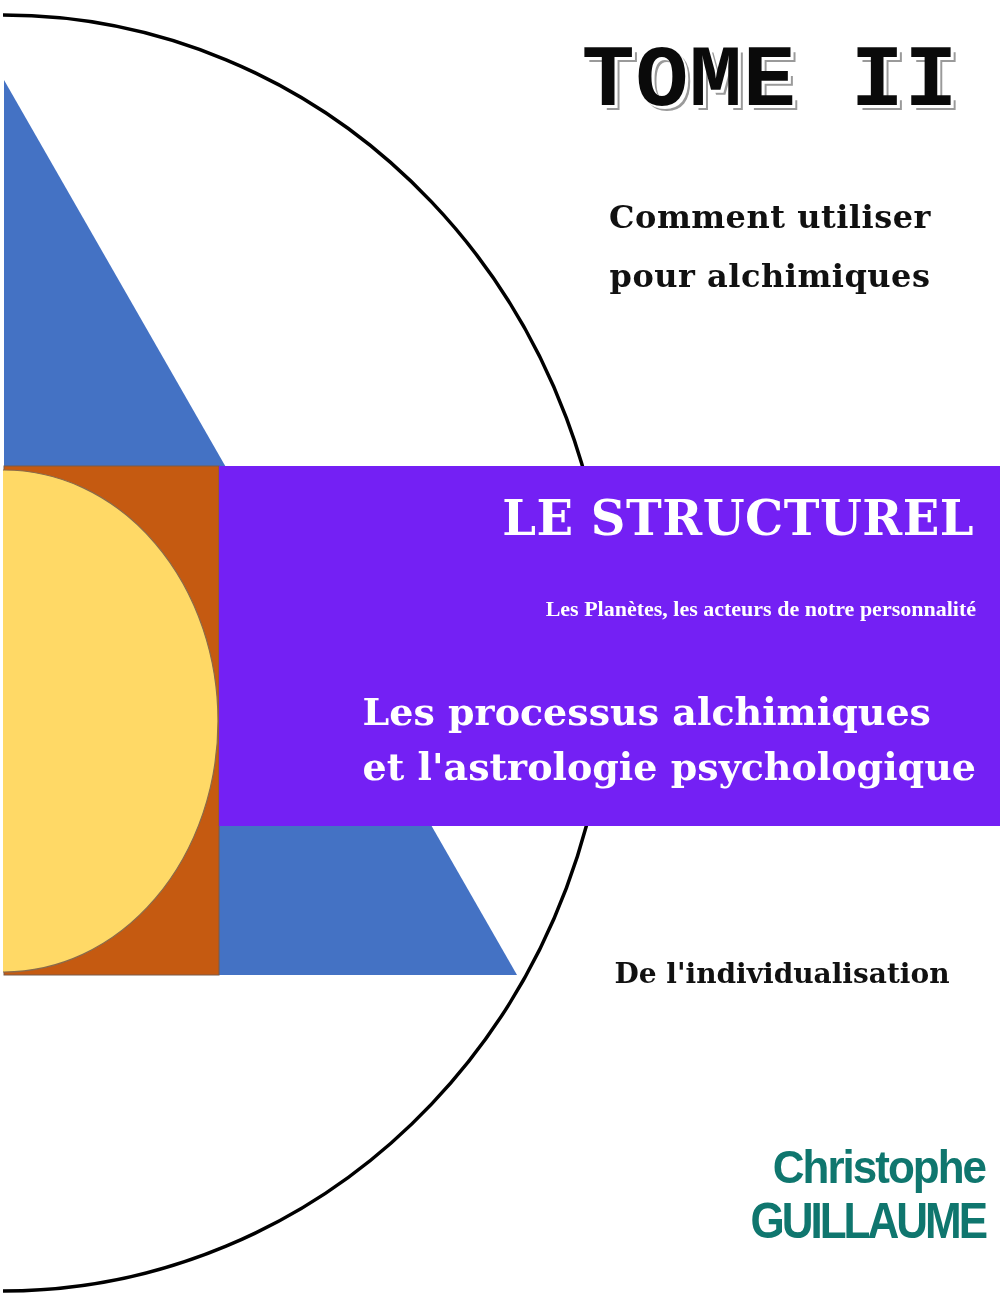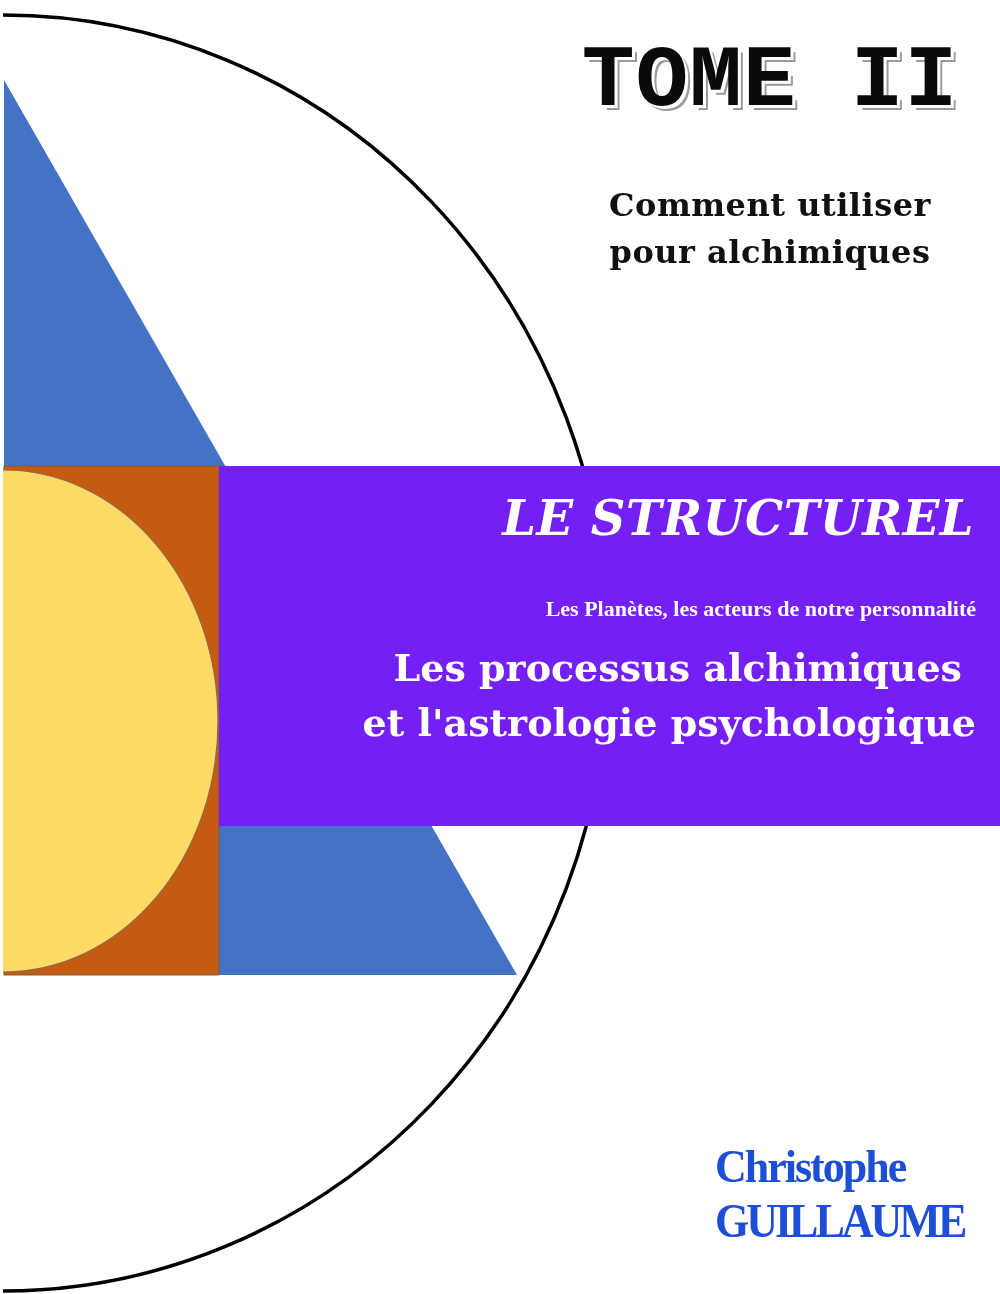--- a/index.html
+++ b/index.html
@@ -9,46 +9,46 @@
     .tome {
       left: 560px; top: 38px; width: 420px; text-align: center;
       font-family: Liberation Mono, monospace; font-size: 88px; letter-spacing: 1px; line-height: 1;
       color: #0a0a0a;
       text-shadow: 3px 3px 0 #ffffff, 5px 5px 0 #9a9a9a;
     }
     .question {
       left: 560px; top: 182px; width: 420px; text-align: center;
       font-size: 32px; line-height: 47px; letter-spacing: 0.5px;
     }
-    .question span { display: block; }
+    .question span { display: block; margin-top: 12px; }
     .band-text { color: #ffffff; }
     .series {
       right: 26px; top: 494px; text-align: right;
-      font-size: 48px; line-height: 1; letter-spacing: 0.5px; font-style: italic;
+      font-size: 48px; line-height: 1; letter-spacing: 0.5px;
     }
     .subtitle {
       right: 24px; top: 598px; text-align: center;
       font-size: 22px; line-height: 1; white-space: nowrap;
       font-family: Liberation Serif, serif; font-weight: bold;
     }
     .main-title {
-      right: 24px; top: 640px; text-align: right;
+      right: 24px; top: 684px; 
       font-size: 38px; line-height: 55px; white-space: nowrap;
     }
     .main-title span { display: block; }
     .main-title span:first-child { padding-right: 14px; }
     .tagline {
       left: 572px; top: 953px; width: 420px; text-align: center;
       font-size: 28px; line-height: 41px;
     }
     .tagline span { display: block; }
     .author {
-      left: 715px; top: 1140px; width: 270px; text-align: left;
-      font-family: Liberation Serif, serif; font-weight: bold;
-      color: #1d4ed8; line-height: 54px;
+      left: 715px; top: 1140px; width: 270px; text-align: right;
+      font-family: Liberation Sans, sans-serif; font-weight: bold;
+      color: #0f766e; line-height: 54px;
     }
     .author .first { display: block; font-size: 44px; letter-spacing: -2px; transform: scaleY(1.05); }
     .author .last { display: block; font-size: 44px; letter-spacing: -3px; transform: scaleY(1.12); }
   </style>
 </head>
 <body>
 
 <svg class="art" viewBox="0 0 1000 1294" width="1000" height="1294" xmlns="http://www.w3.org/2000/svg">
 
   <ellipse cx="3" cy="653" rx="606" ry="638" fill="none" stroke="#000000" stroke-width="3.5"></ellipse>
@@ -74,18 +74,19 @@
 <h2 class="txt band-text series">LE STRUCTUREL</h2>
 
 <div class="txt band-text subtitle">Les Planètes, les acteurs de notre personnalité</div>
 
 <div class="txt band-text main-title">
   <span>Les processus alchimiques</span>
   <span>et l'astrologie psychologique</span>
 </div>
 
 <div class="txt tagline">
+  <span>De l'individualisation</span>
 </div>
 
 <div class="txt author">
   <span class="first">Christophe</span>
   <span class="last">GUILLAUME</span>
 </div>
 
 </body></html>

